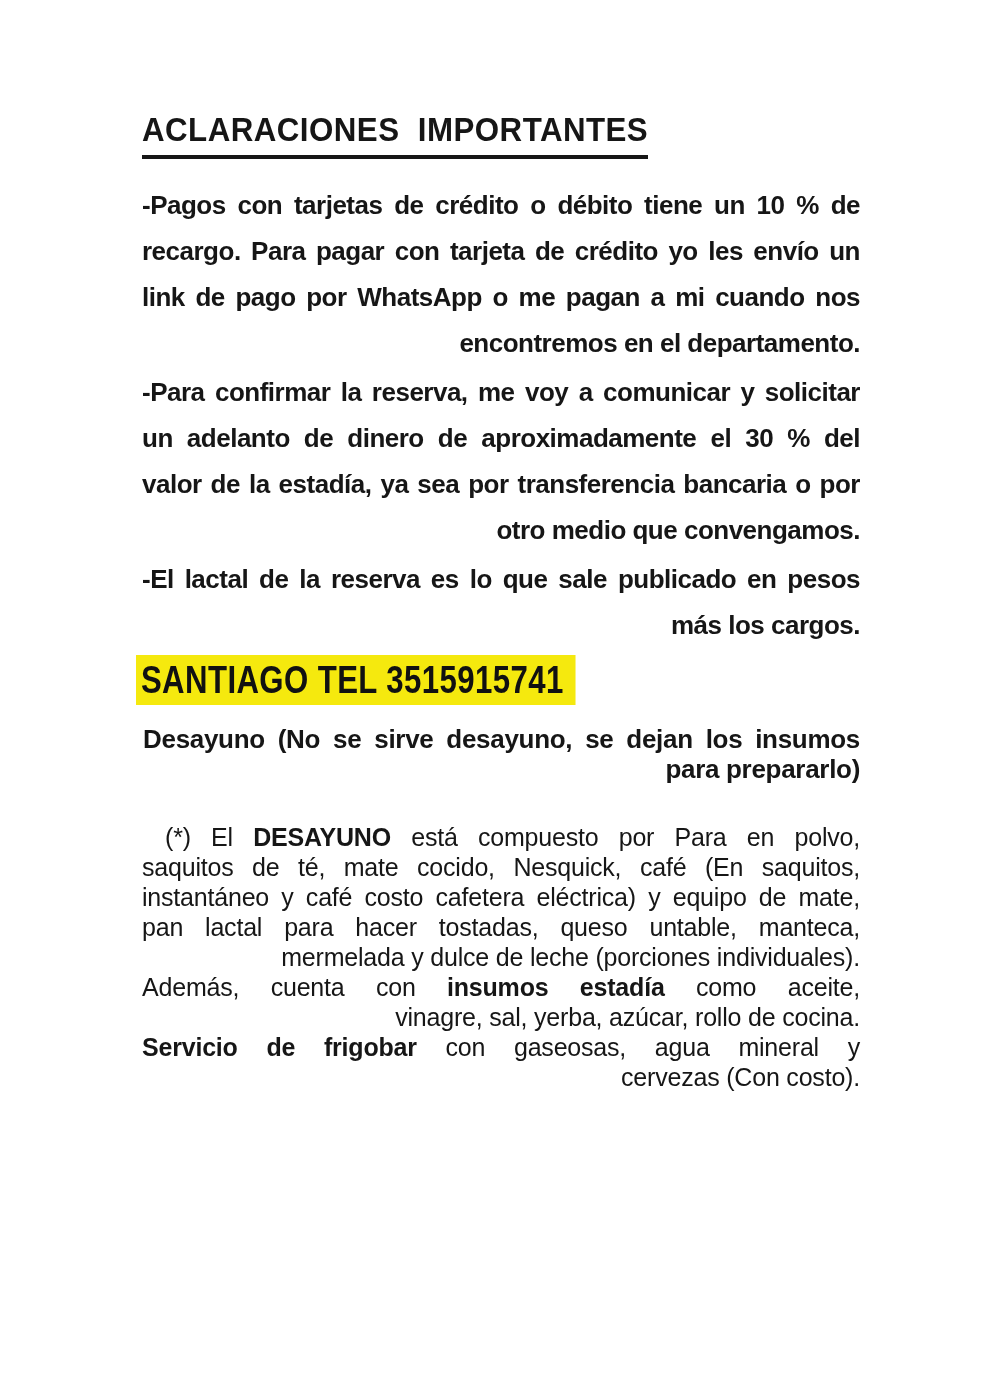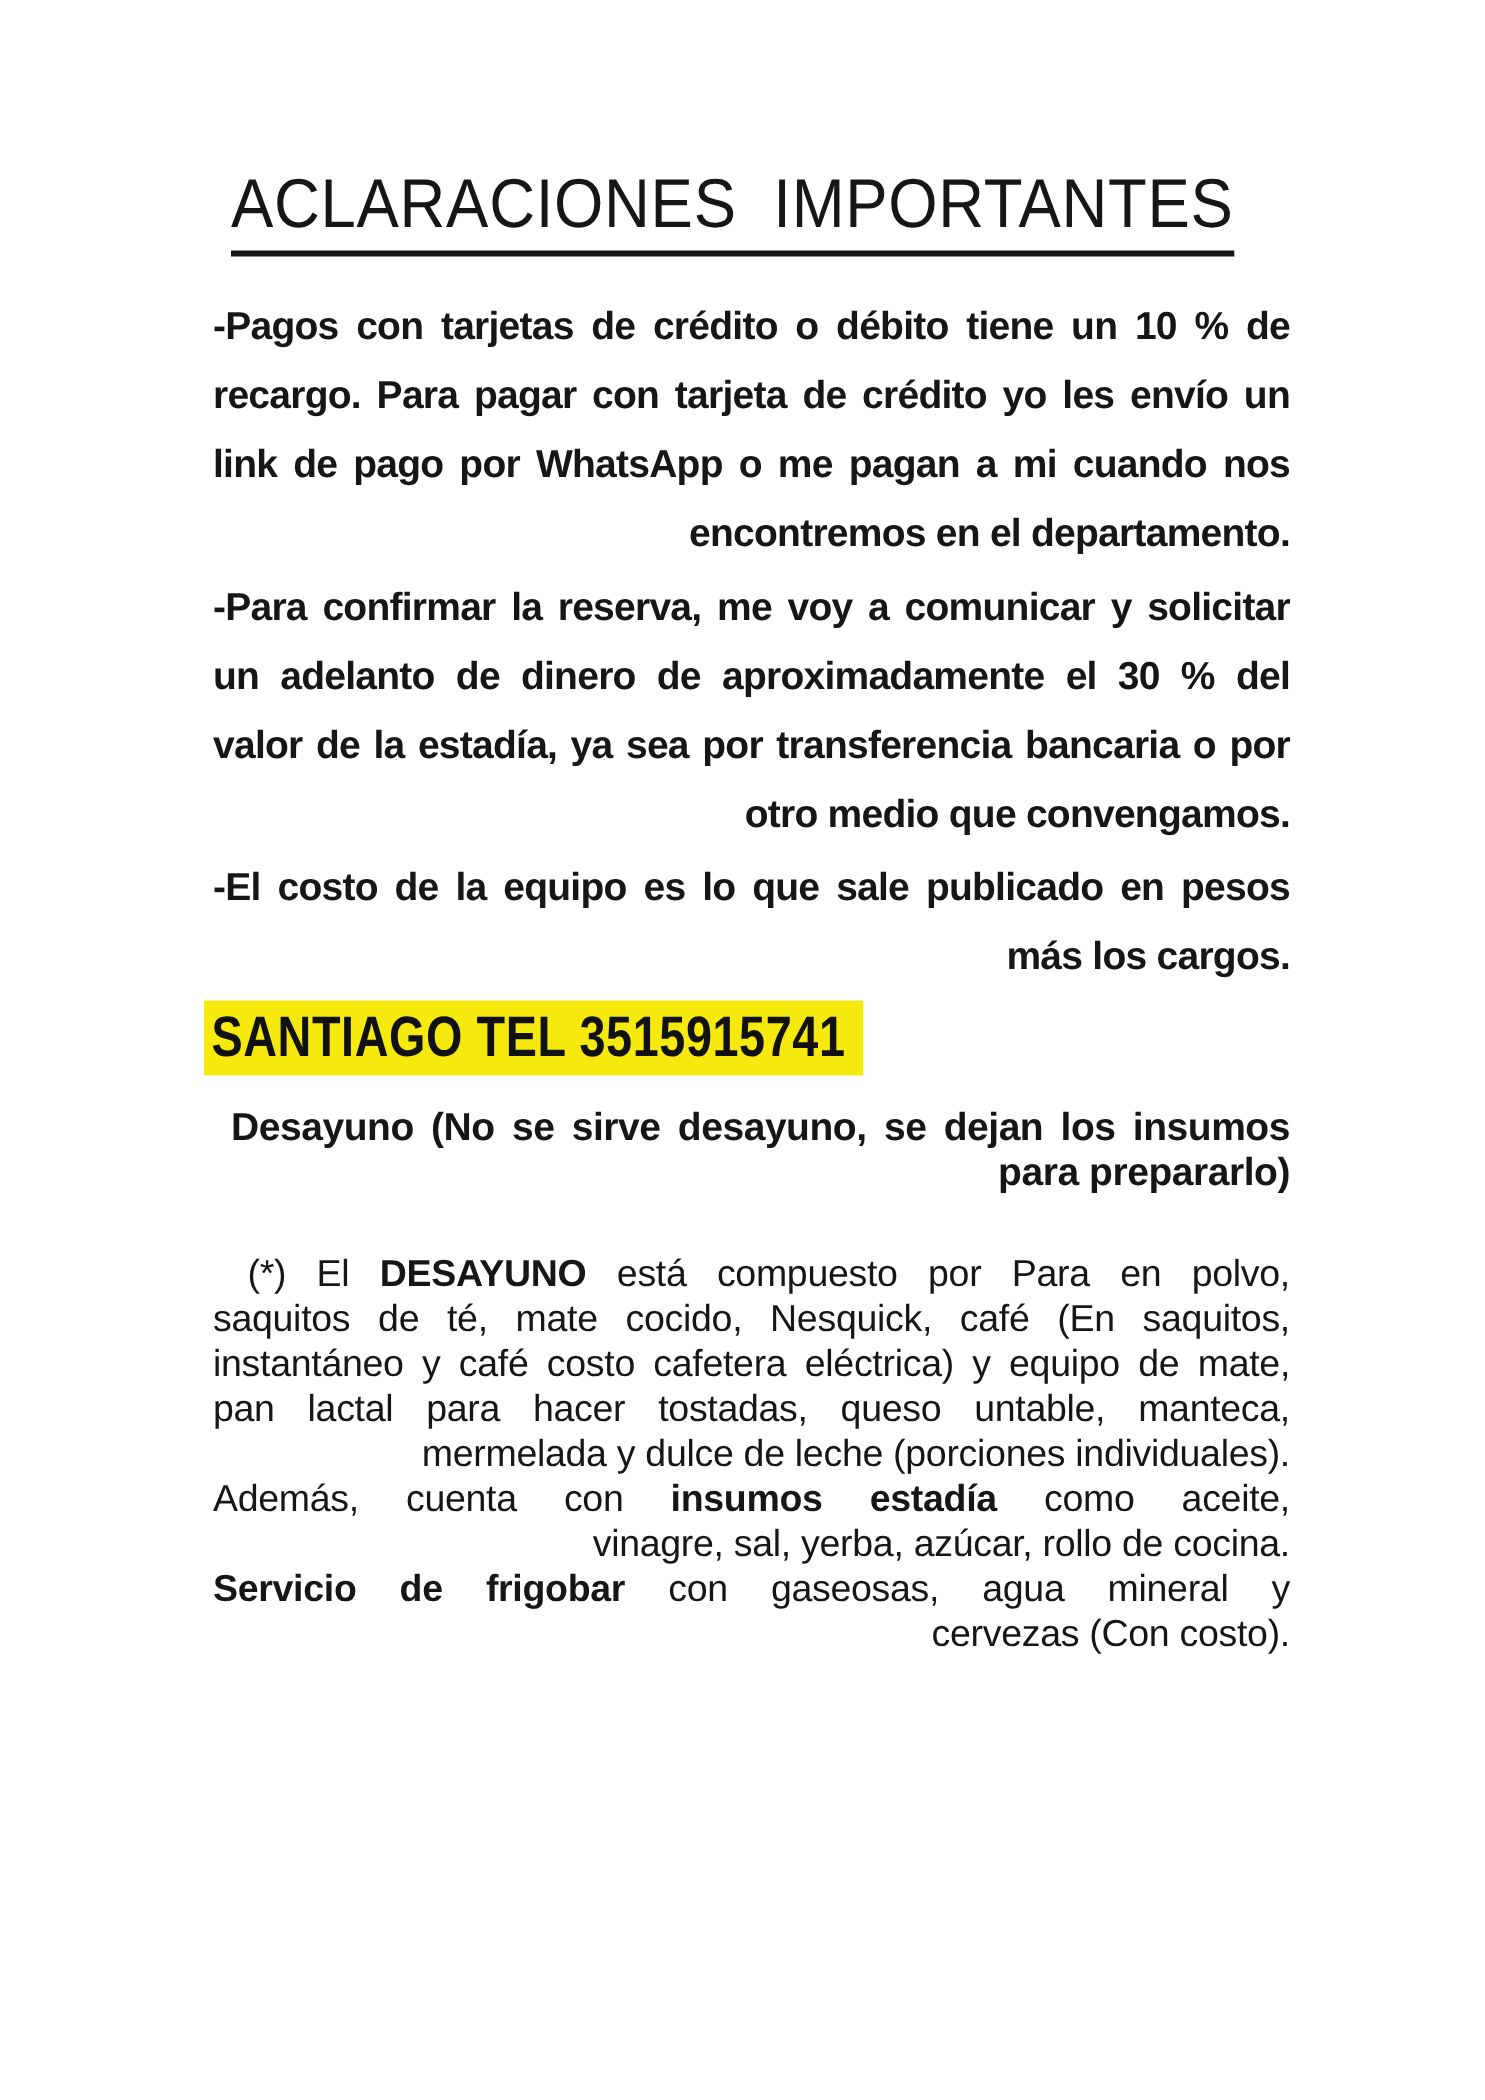--- a/index.html
+++ b/index.html
@@ -6,21 +6,21 @@
   body {
     width: 990px; height: 1400px;
     background: #ffffff;
     color: #161616;
     font-family: "Liberation Sans", sans-serif;
     overflow: hidden;
   }
   .page { padding: 112px 130px 0 142px; width: 718px; }
 
   
-  h1.doc-title { margin: 0 0 23px 12px; font-size: 46px; line-height: 1; font-weight: 400; }
+  h1.doc-title { margin: 0 0 23px 0; font-size: 34px; line-height: 1; font-weight: 700; }
   .title-inner {
     display: inline-block;
     transform: scaleX(0.92); transform-origin: 0 100%;
     padding-bottom: 9px; border-bottom: 4px solid #161616;
     white-space: pre; letter-spacing: 0.5px;
   }
 
   
   .para-top { font-size: 26px; line-height: 46px; letter-spacing: -0.5px; margin: 0 0 3px 0; font-weight: bold; }
   .ln { text-align: right; }
@@ -32,21 +32,21 @@
     display: inline-block;
     transform: scaleX(0.82); transform-origin: 0 50%;
     font-weight: 700; font-size: 38px; line-height: 50px;
     padding: 0 14px 0 6px; margin-left: -6px;
     color: #111111;
     letter-spacing: 0.5px;
     white-space: pre;
   }
 
   
-  h2.bf-heading { margin: 19px 0 38px 12px; font-size: 26px; line-height: 30px; font-weight: 700; letter-spacing: -0.3px; }
+  h2.bf-heading { margin: 19px 0 38px 1px; font-size: 26px; line-height: 30px; font-weight: 700; letter-spacing: -0.3px; }
 
   
   .para-bottom { font-size: 25px; line-height: 30px; letter-spacing: -0.2px; margin: 0; }
   .para-bottom b, .para-bottom .bold-run { font-weight: 700; }
   .indent { text-indent: 23px; }
 </style>
 </head>
 <body style="background: rgb(255, 255, 255); color: rgb(22, 22, 22);">
 
 <div class="page">
@@ -61,21 +61,21 @@
   </div>
 
   <div class="para-top">
     <div class="ln fill">-Para confirmar la reserva, me voy a comunicar y solicitar</div>
     <div class="ln fill">un adelanto de dinero de aproximadamente el 30 % del</div>
     <div class="ln fill">valor de la estadía, ya sea por transferencia bancaria o por</div>
     <div class="ln">otro medio que convengamos.</div>
   </div>
 
   <div class="para-top">
-    <div class="ln fill">-El costo de la equipo es lo que sale publicado en pesos</div>
+    <div class="ln fill">-El lactal de la reserva es lo que sale publicado en pesos</div>
     <div class="ln">más los cargos.</div>
   </div>
 
   <div class="hl-row">
     <span class="hl" style="background: rgb(245, 233, 14);">SANTIAGO TEL 3515915741</span>
   </div>
 
   <h2 class="bf-heading">
     <div class="ln fill">Desayuno (No se sirve desayuno, se dejan los insumos</div>
     <div class="ln">para prepararlo)</div>

